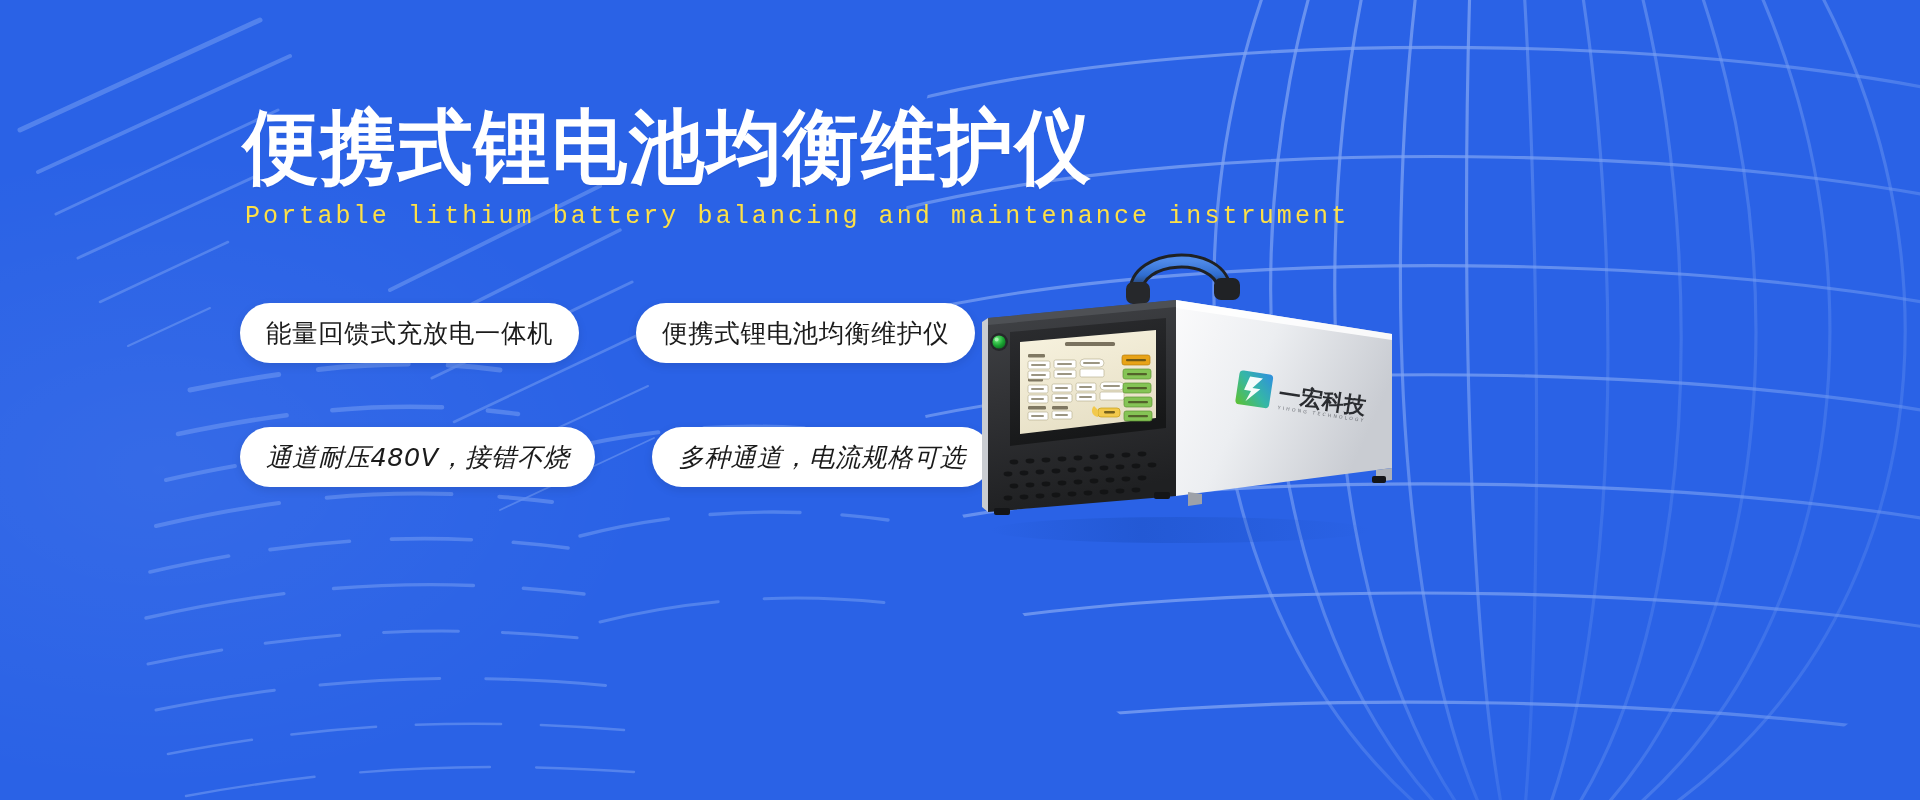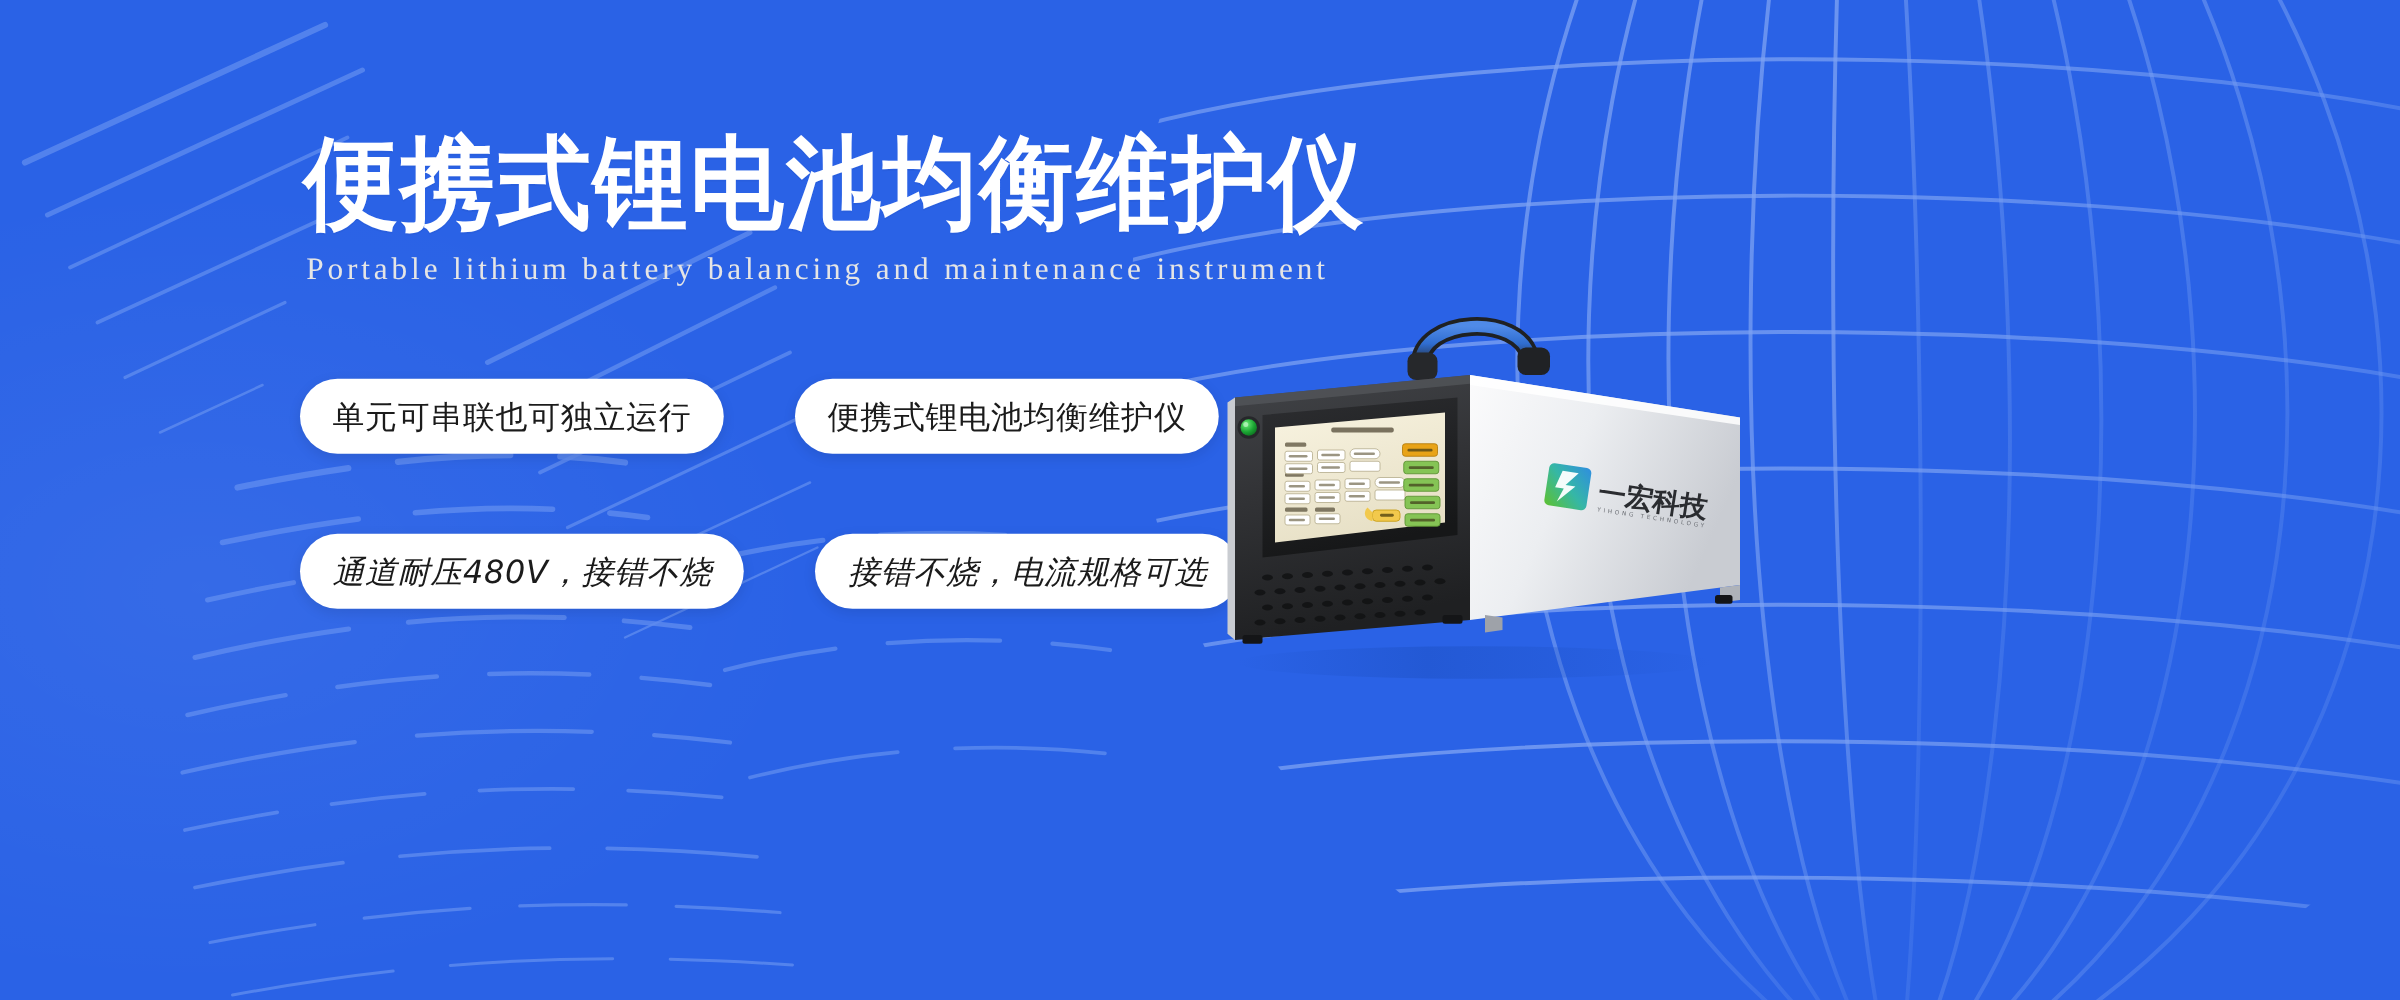--- a/index.html
+++ b/index.html
@@ -45,25 +45,25 @@
     letter-spacing:2px;
     transform:scaleX(.93);
     transform-origin:left center;
     white-space:nowrap;
     font-family:"DejaVu Sans","Liberation Sans",sans-serif;
     text-shadow:0 2px 0 rgba(0,0,0,.03);
   }
 
   .subtitle{
     position:absolute; left:245px; top:202px;
-    color:#e5e5e5;
+    color:#fde047;
     font-size:25px;
     letter-spacing:3.1px;
     white-space:nowrap;
-    font-family:Liberation Serif, serif;
+    font-family:Liberation Mono, monospace;
     font-weight:400;
   }
 
   .pills{ position:absolute; left:240px; top:303px; width:700px; }
   .pill-row{ display:flex; gap:57px; }
   .pill-row + .pill-row{ margin-top:64px;font-style:italic; }
 
   .pill{
     background:#ffffff;
     color:#1b1b1b;
@@ -179,26 +179,26 @@
   </div>
 
   <div class="content">
 
     <h1 class="title">便携式锂电池均衡维护仪</h1>
 
     <div class="subtitle">Portable lithium battery balancing and maintenance instrument</div>
 
     <div class="pills">
       <div class="pill-row">
-        <div class="pill">单元可串联也可独立运行</div>
+        <div class="pill">能量回馈式充放电一体机</div>
         <div class="pill">便携式锂电池均衡维护仪</div>
       </div>
       <div class="pill-row">
         <div class="pill">通道耐压480V，接错不烧</div>
-        <div class="pill">接错不烧，电流规格可选</div>
+        <div class="pill">多种通道，电流规格可选</div>
       </div>
     </div>
   </div>
 
   <div class="product">
     <svg viewBox="0 0 470 330" xmlns="http://www.w3.org/2000/svg">
       <defs>
         <linearGradient id="caseTop" x1="0" y1="0" x2="0" y2="1">
           <stop offset="0%" stop-color="#ffffff"></stop>
           <stop offset="55%" stop-color="#f3f4f6"></stop>

